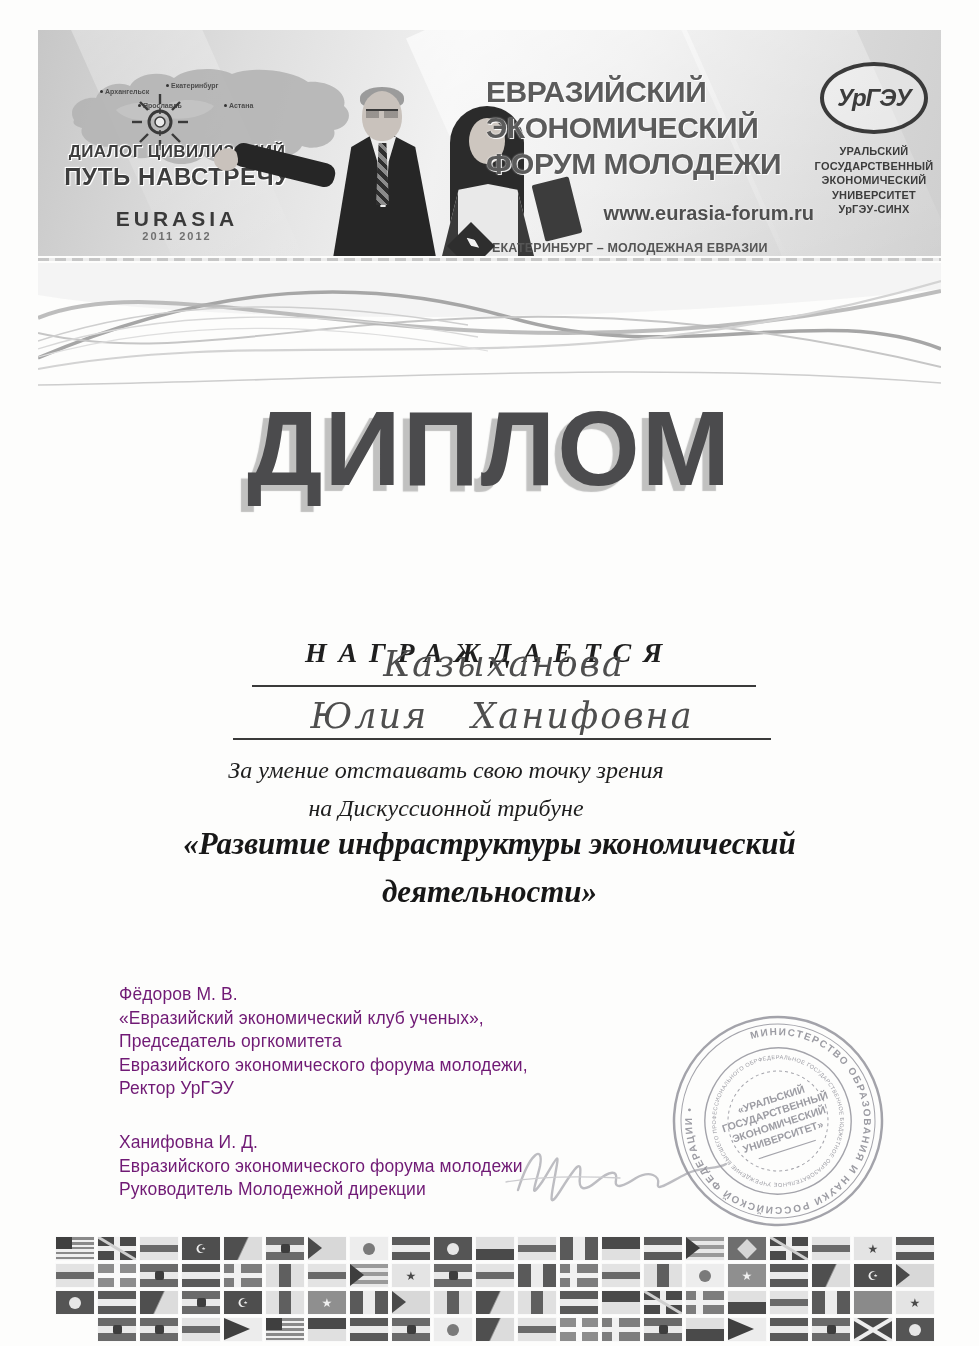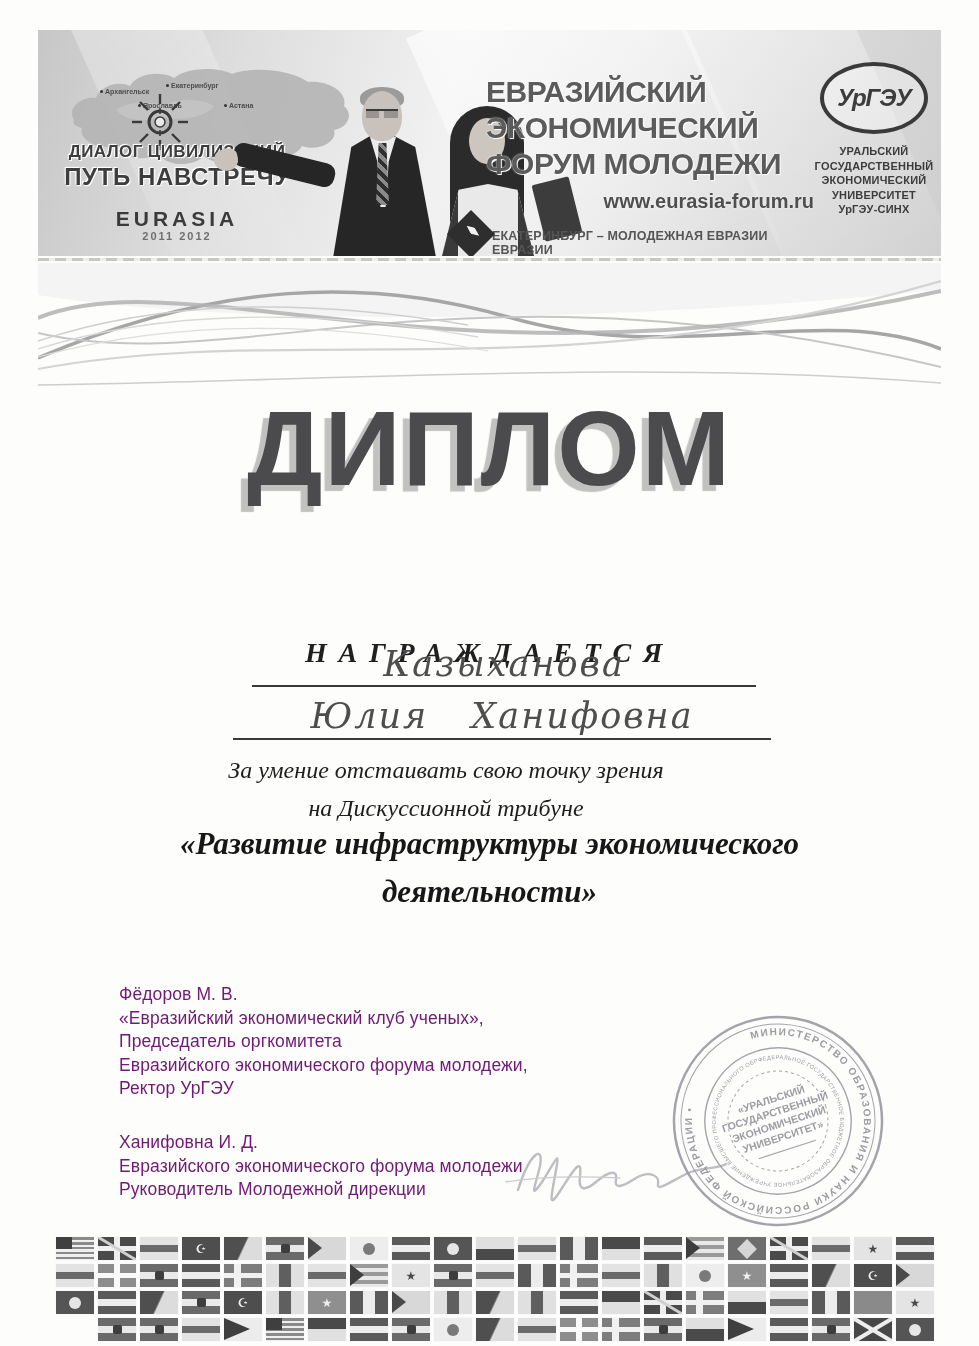--- a/index.html
+++ b/index.html
@@ -49,21 +49,21 @@
   .woman .blouse{position:absolute;left:14px;top:78px;width:92px;height:72px;background:#e9e9e9;
      clip-path:polygon(0 100%,18% 8%,50% 0,82% 8%,100% 100%);}
   .woman .vest{position:absolute;left:14px;top:78px;width:92px;height:72px;
      background:linear-gradient(90deg,#3a3a3a 0 16px,transparent 16px calc(100% - 16px),#3a3a3a calc(100% - 16px));
      clip-path:polygon(0 100%,18% 8%,50% 0,82% 8%,100% 100%);}
   .woman .book{position:absolute;right:-18px;bottom:18px;width:38px;height:58px;background:#3c3c3c;transform:rotate(-14deg);border-radius:2px;}
 
   .center-block{position:absolute;left:448px;top:44px;width:328px;}
   .forum-line{font-size:30px;line-height:36px;font-weight:bold;color:#5b5b5b;letter-spacing:-.5px;
      text-shadow:0 0 2px #fff,1px 1px 0 rgba(255,255,255,.9);}
-  .website{font-size:20px;font-weight:bold;color:#4f4f4f;text-align:right;margin-top:8px;text-shadow:0 0 2px #fff;}
+  .website{font-size:20px;font-weight:bold;color:#4f4f4f;text-align:right;margin-top:20px;text-shadow:0 0 2px #fff;}
   .sub-row{position:relative;margin-top:16px;padding-left:6px;}
   .ekat-diamond{position:absolute;left:-32px;top:-12px;width:34px;height:34px;background:#2e2e2e;transform:rotate(45deg);}
   .ekat-diamond::after{content:"";position:absolute;left:8px;top:10px;width:16px;height:7px;background:#f2f2f2;
      clip-path:polygon(0 60%,45% 0,100% 35%,55% 100%);}
   .subtitle{font-size:12.5px;font-weight:bold;color:#555;letter-spacing:.2px;}
 
   .univ-block{position:absolute;left:760px;top:32px;width:152px;text-align:center;color:#3c3c3c;}
   .univ-oval{width:100px;height:64px;margin:0 auto;border:4px solid #3a3a3a;border-radius:50%;
      display:flex;align-items:center;justify-content:center;background:rgba(255,255,255,.35);}
   .univ-abbr{font-size:24px;font-weight:bold;font-style:italic;letter-spacing:-1px;}
@@ -259,21 +259,21 @@
 
   <div class="award-label">НАГРАЖДАЕТСЯ</div>
   <div class="name-line l2">
     <span>Юлия Ханифовна</span>
   </div>
   <div class="name-line l1">
     <span>Казыханова</span>
   </div>
   <div class="reason r1">За умение отстаивать свою точку зрения</div>
   <div class="reason r2">на Дискуссионной трибуне</div>
-  <div class="event e1">«Развитие инфраструктуры экономического</div>
+  <div class="event e1">«Развитие инфраструктуры экономический</div>
   <div class="event e2">деятельности»</div>
 
   <div class="sig-block b1">
       <div class="sig-name">Фёдоров М. В.</div>
       <div class="sig-title">«Евразийский экономический клуб ученых»,</div>
       <div class="sig-title">Председатель оргкомитета</div>
       <div class="sig-title">Евразийского экономического форума молодежи,</div>
       <div class="sig-title">Ректор УрГЭУ</div>
     </div>
   <div class="sig-block b2">

